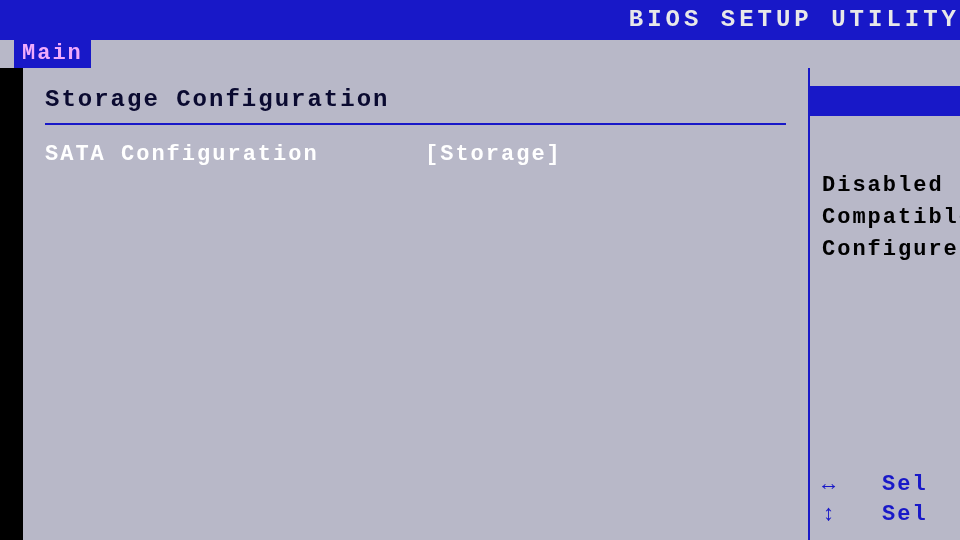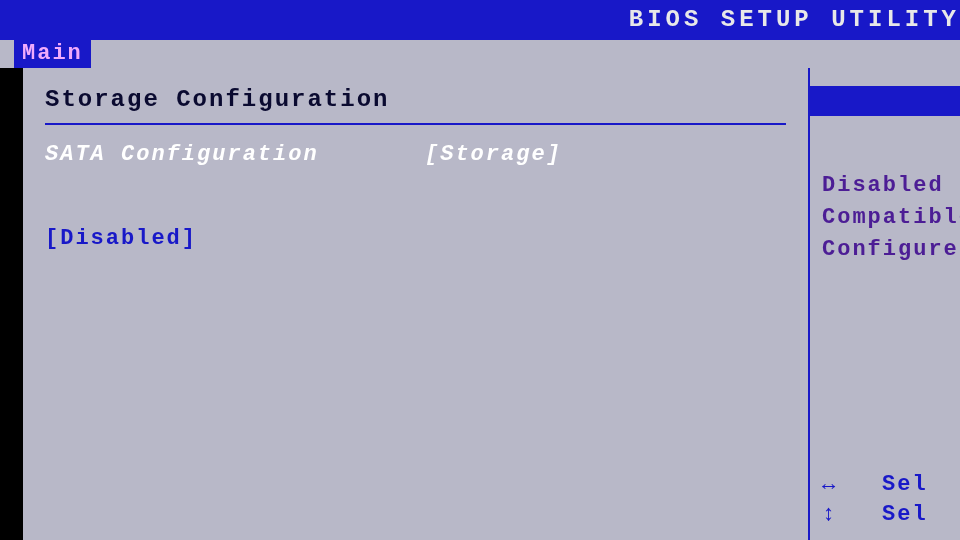--- a/index.html
+++ b/index.html
@@ -89,26 +89,26 @@
     height: 32px;
   }
   .label-col {
     width: 380px;
     white-space: nowrap;
   }
   .value-col {
     flex: 1;
   }
   .blue { color: #1818c8; }
-  .white { color: #ffffff; font-style: italic; }
+  .white { color: #ffffff; }
   .indent { padding-left: 24px; }
   .spacer { height: 20px; }
   .side-options {
     margin-top: 54px;
-    color: #4c1d95;
+    color: #000000;
     line-height: 32px;
   }
   .side-title-bar {
     background: #1818c8;
     height: 30px;
     margin-right: -2px;
     margin-left: -12px;
   }
   .legend {
     position: absolute;
@@ -150,21 +150,20 @@
         <div class="label-col white">SATA Configuration</div>
         <div class="value-col white">[Storage]</div>
       </div>
 
       <div class="row">
       </div>
 
       <div class="spacer"></div>
 
       <div class="row">
-        <div class="value-col blue">[Disabled]</div>
       </div>
 
     </div>
 
     <div class="side-pane">
       <div class="side-title-bar"></div>
       <div class="side-options">
         <div>Disabled</div>
         <div>Compatible</div>
         <div>Configure</div>

